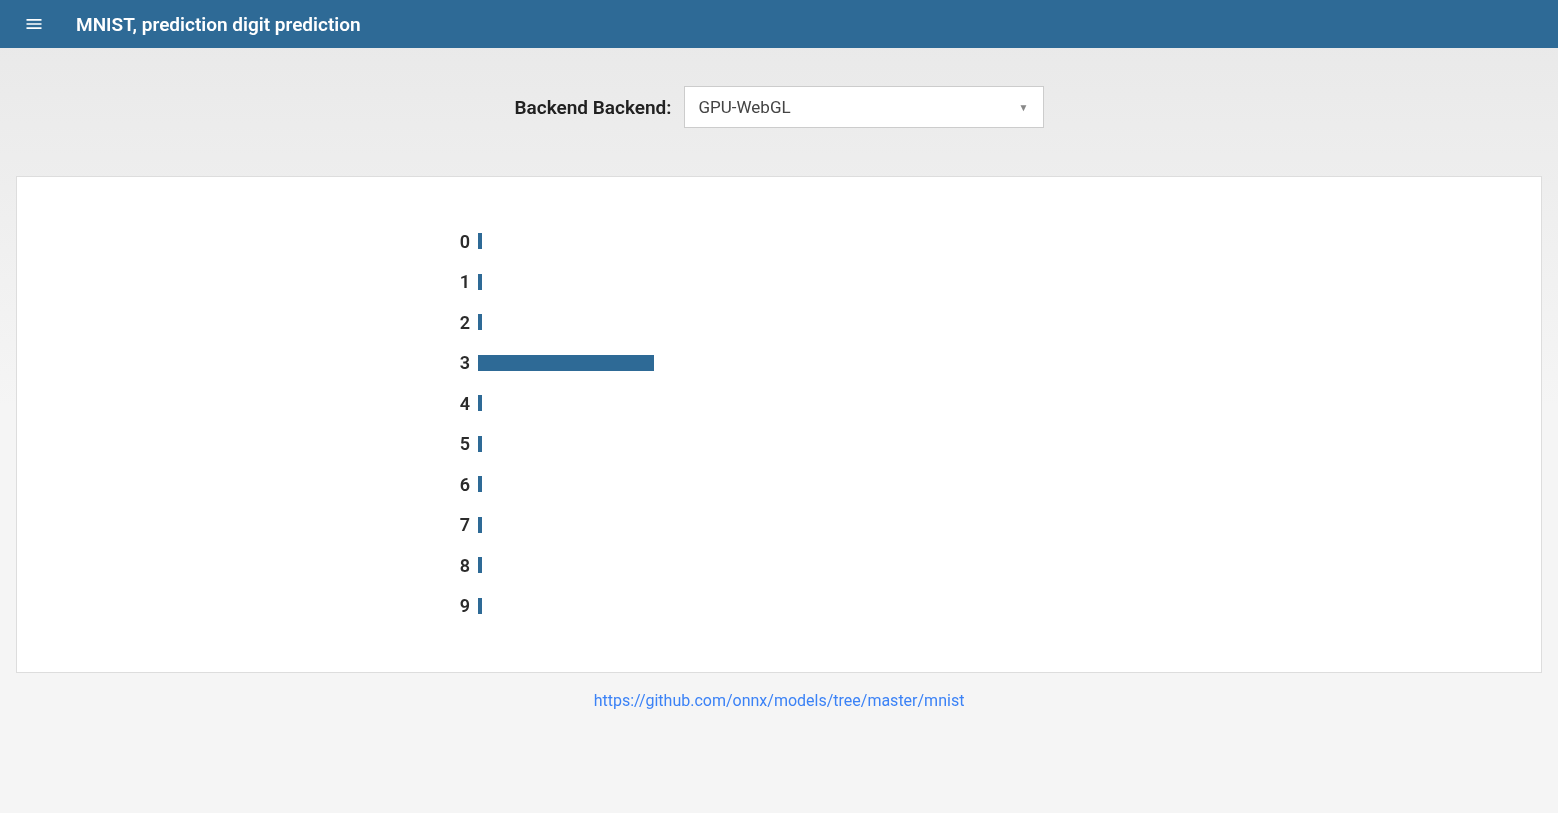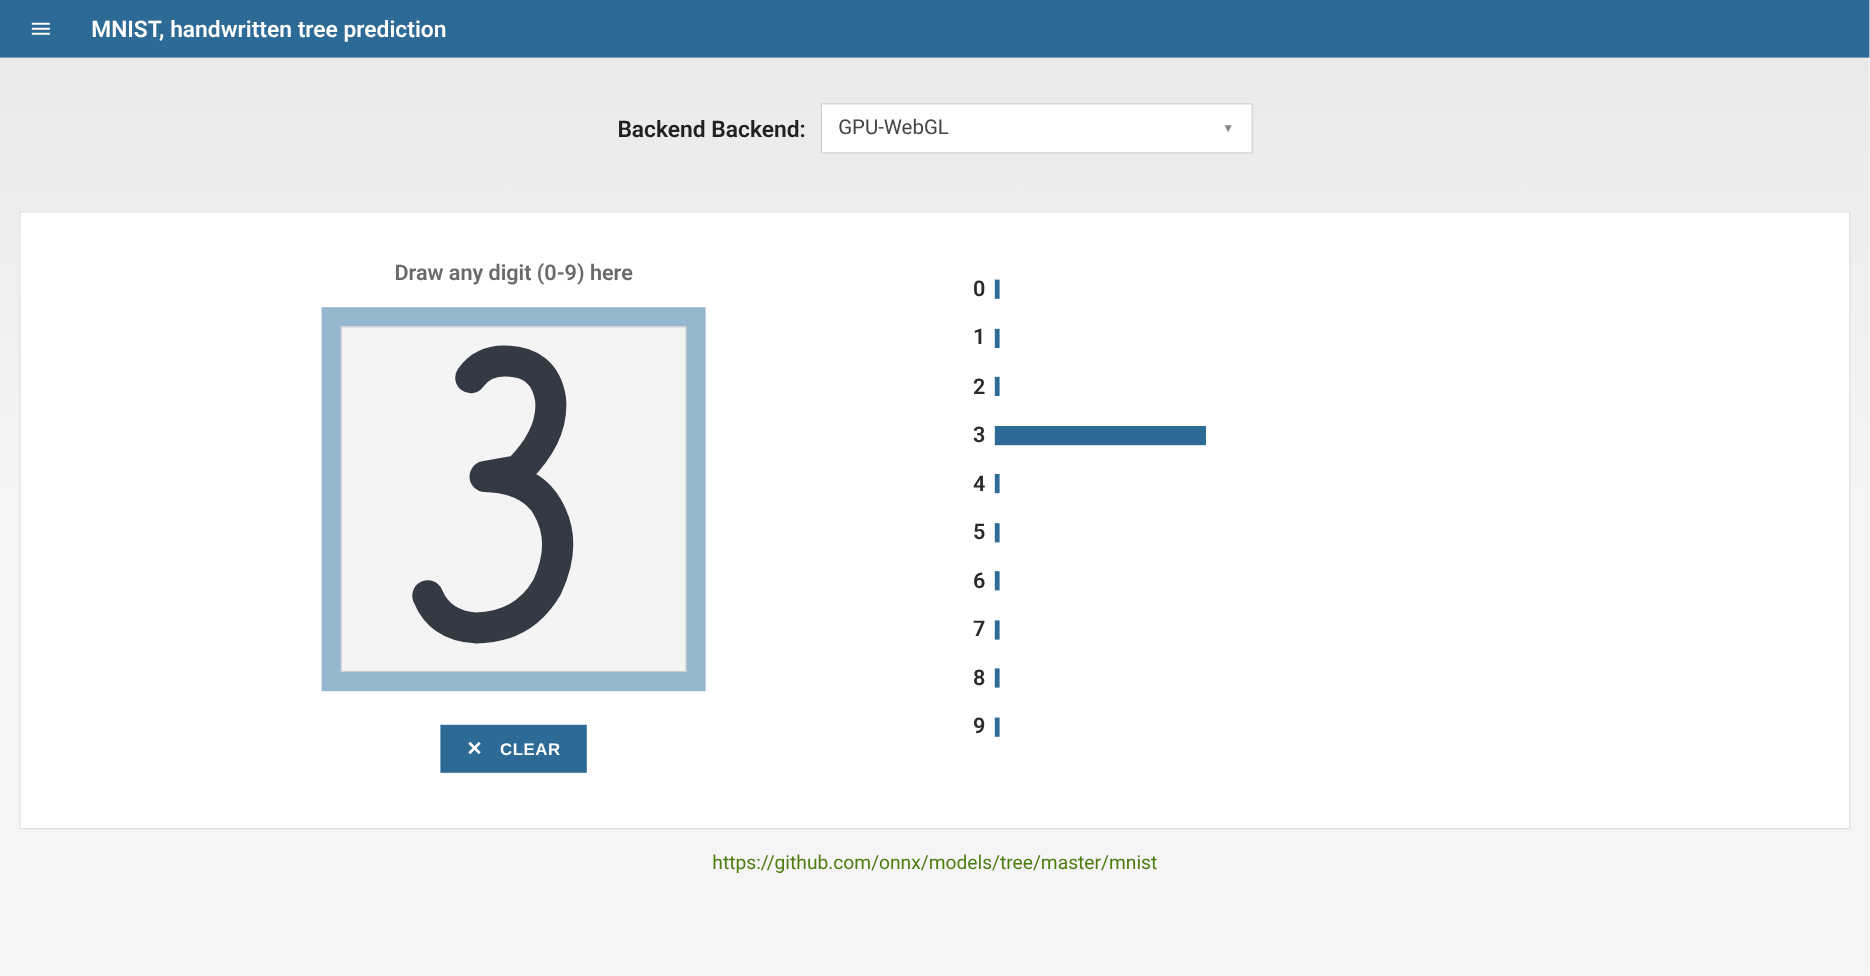--- a/index.html
+++ b/index.html
@@ -148,60 +148,46 @@
       height: 16px;
       background: #2e6a96;
     }
     .footer {
       text-align: center;
       padding: 18px 0 10px;
       font-size: 16px;
       color: #5a5a5a;
     }
     .footer-link {
-      color: #4d7c0f;
+      color: #3b82f6;
       text-decoration: none;
       font-size: 16px;
     }
   </style>
 </head>
 <body>
 
 <div class="header">
   <div class="menu-icon">
     <svg viewBox="0 0 24 24">
         <path d="M3 6h18v2H3V6zm0 5h18v2H3v-2zm0 5h18v2H3v-2z"></path>
       </svg>
   </div>
-  <div class="header-title">MNIST, handwritten tree prediction</div>
+  <div class="header-title">MNIST, prediction digit prediction</div>
 </div>
 
 <div class="backend-row">
   <div class="backend-label">Backend Backend:</div>
   <div class="backend-select">
     <span>GPU-WebGL</span>
     <span class="caret">▼</span>
   </div>
 </div>
 
 <div class="card">
-  <div class="left-panel">
-    <div class="draw-label">Draw any digit (0-9) here</div>
-    <div class="canvas-wrapper">
-      <div class="canvas-area">
-        <svg class="digit-svg" viewBox="0 0 288 288">
-          <path d="M 108 42 Q 118 28 136 28 Q 170 28 175 60 Q 178 90 148 120 L 120 125 Q 158 126 172 150 Q 190 180 172 218 Q 152 252 112 252 Q 82 250 72 225" stroke="#343a44" stroke-width="26" fill="none" stroke-linecap="round" stroke-linejoin="round"></path>
-        </svg>
-      </div>
-    </div>
-    <button class="clear-btn">
-      <span class="x-icon">✕</span>
-      <span>CLEAR</span>
-    </button>
-  </div>
 
   <div class="right-panel" id="predictions">
       <div class="pred-row">
         <div class="pred-label">0</div>
         <div class="pred-bar" style="width: 4px;"></div>
       </div>
       <div class="pred-row">
         <div class="pred-label">1</div>
         <div class="pred-bar" style="width: 4px;"></div>
       </div>

